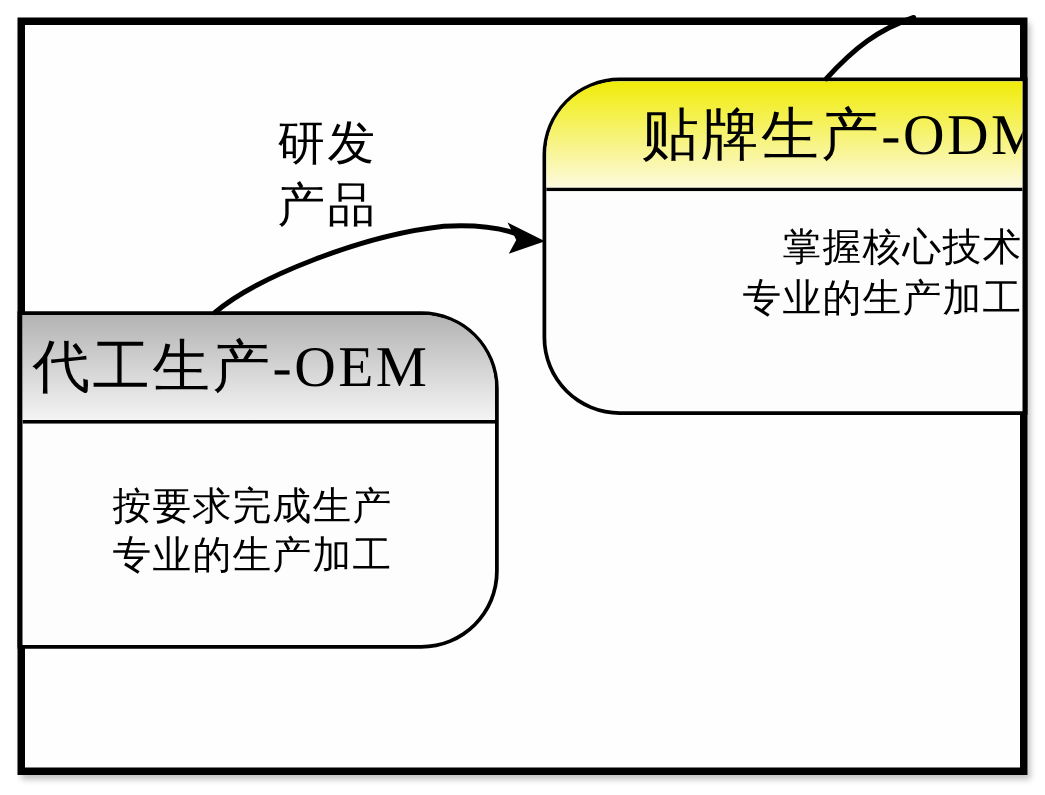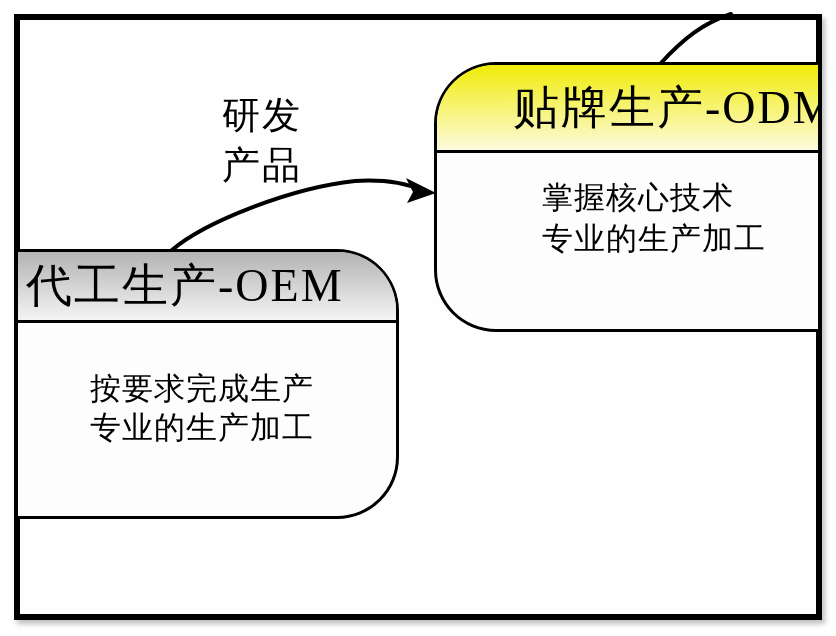--- a/index.html
+++ b/index.html
@@ -19,31 +19,31 @@
   }
   .node-odm{
     left:434px;top:62px;width:388px;height:270px;
     border-radius:62px 0 0 62px;border-right-width:4px;
   }
   .node-header{
     box-sizing:border-box;border-bottom:3px solid #000;
     display:flex;align-items:center;overflow:hidden;
   }
   .node-oem .node-header{
-    height:71px;border-radius:0 58px 0 0;padding-left:8px;
+    height:87px;border-radius:0 58px 0 0;padding-left:8px;
     background:linear-gradient(180deg,var(--oem-top),var(--oem-bot));
   }
   .node-odm .node-header{
     height:88px;border-radius:58px 0 0 0;padding-left:76px;
     background:linear-gradient(180deg,var(--odm-top),var(--odm-bot));
   }
   .node-title{font-size:46px;letter-spacing:2px;white-space:nowrap;}
   .node-body{font-size:31px;letter-spacing:1px;}
   .node-oem .node-body{padding:46px 0 0 72px;line-height:39px;}
-  .node-odm .node-body{padding:24px 0 0 105px;line-height:41px;}
+  .node-odm .node-body{padding:24px 0 0 105px;line-height:41px;text-align:right;}
   .connector-label{
     position:absolute;left:222px;top:90px;
     font-size:38px;line-height:50px;letter-spacing:2px;white-space:nowrap;
   }
   .connector-layer{
     position:absolute;left:0;top:0;width:836px;height:636px;
     pointer-events:none;z-index:5;
   }
   .connector-layer .line{fill:none;stroke:var(--stroke);stroke-width:4;stroke-linecap:round;}
   .connector-layer .head{fill:var(--stroke);stroke:none;}

